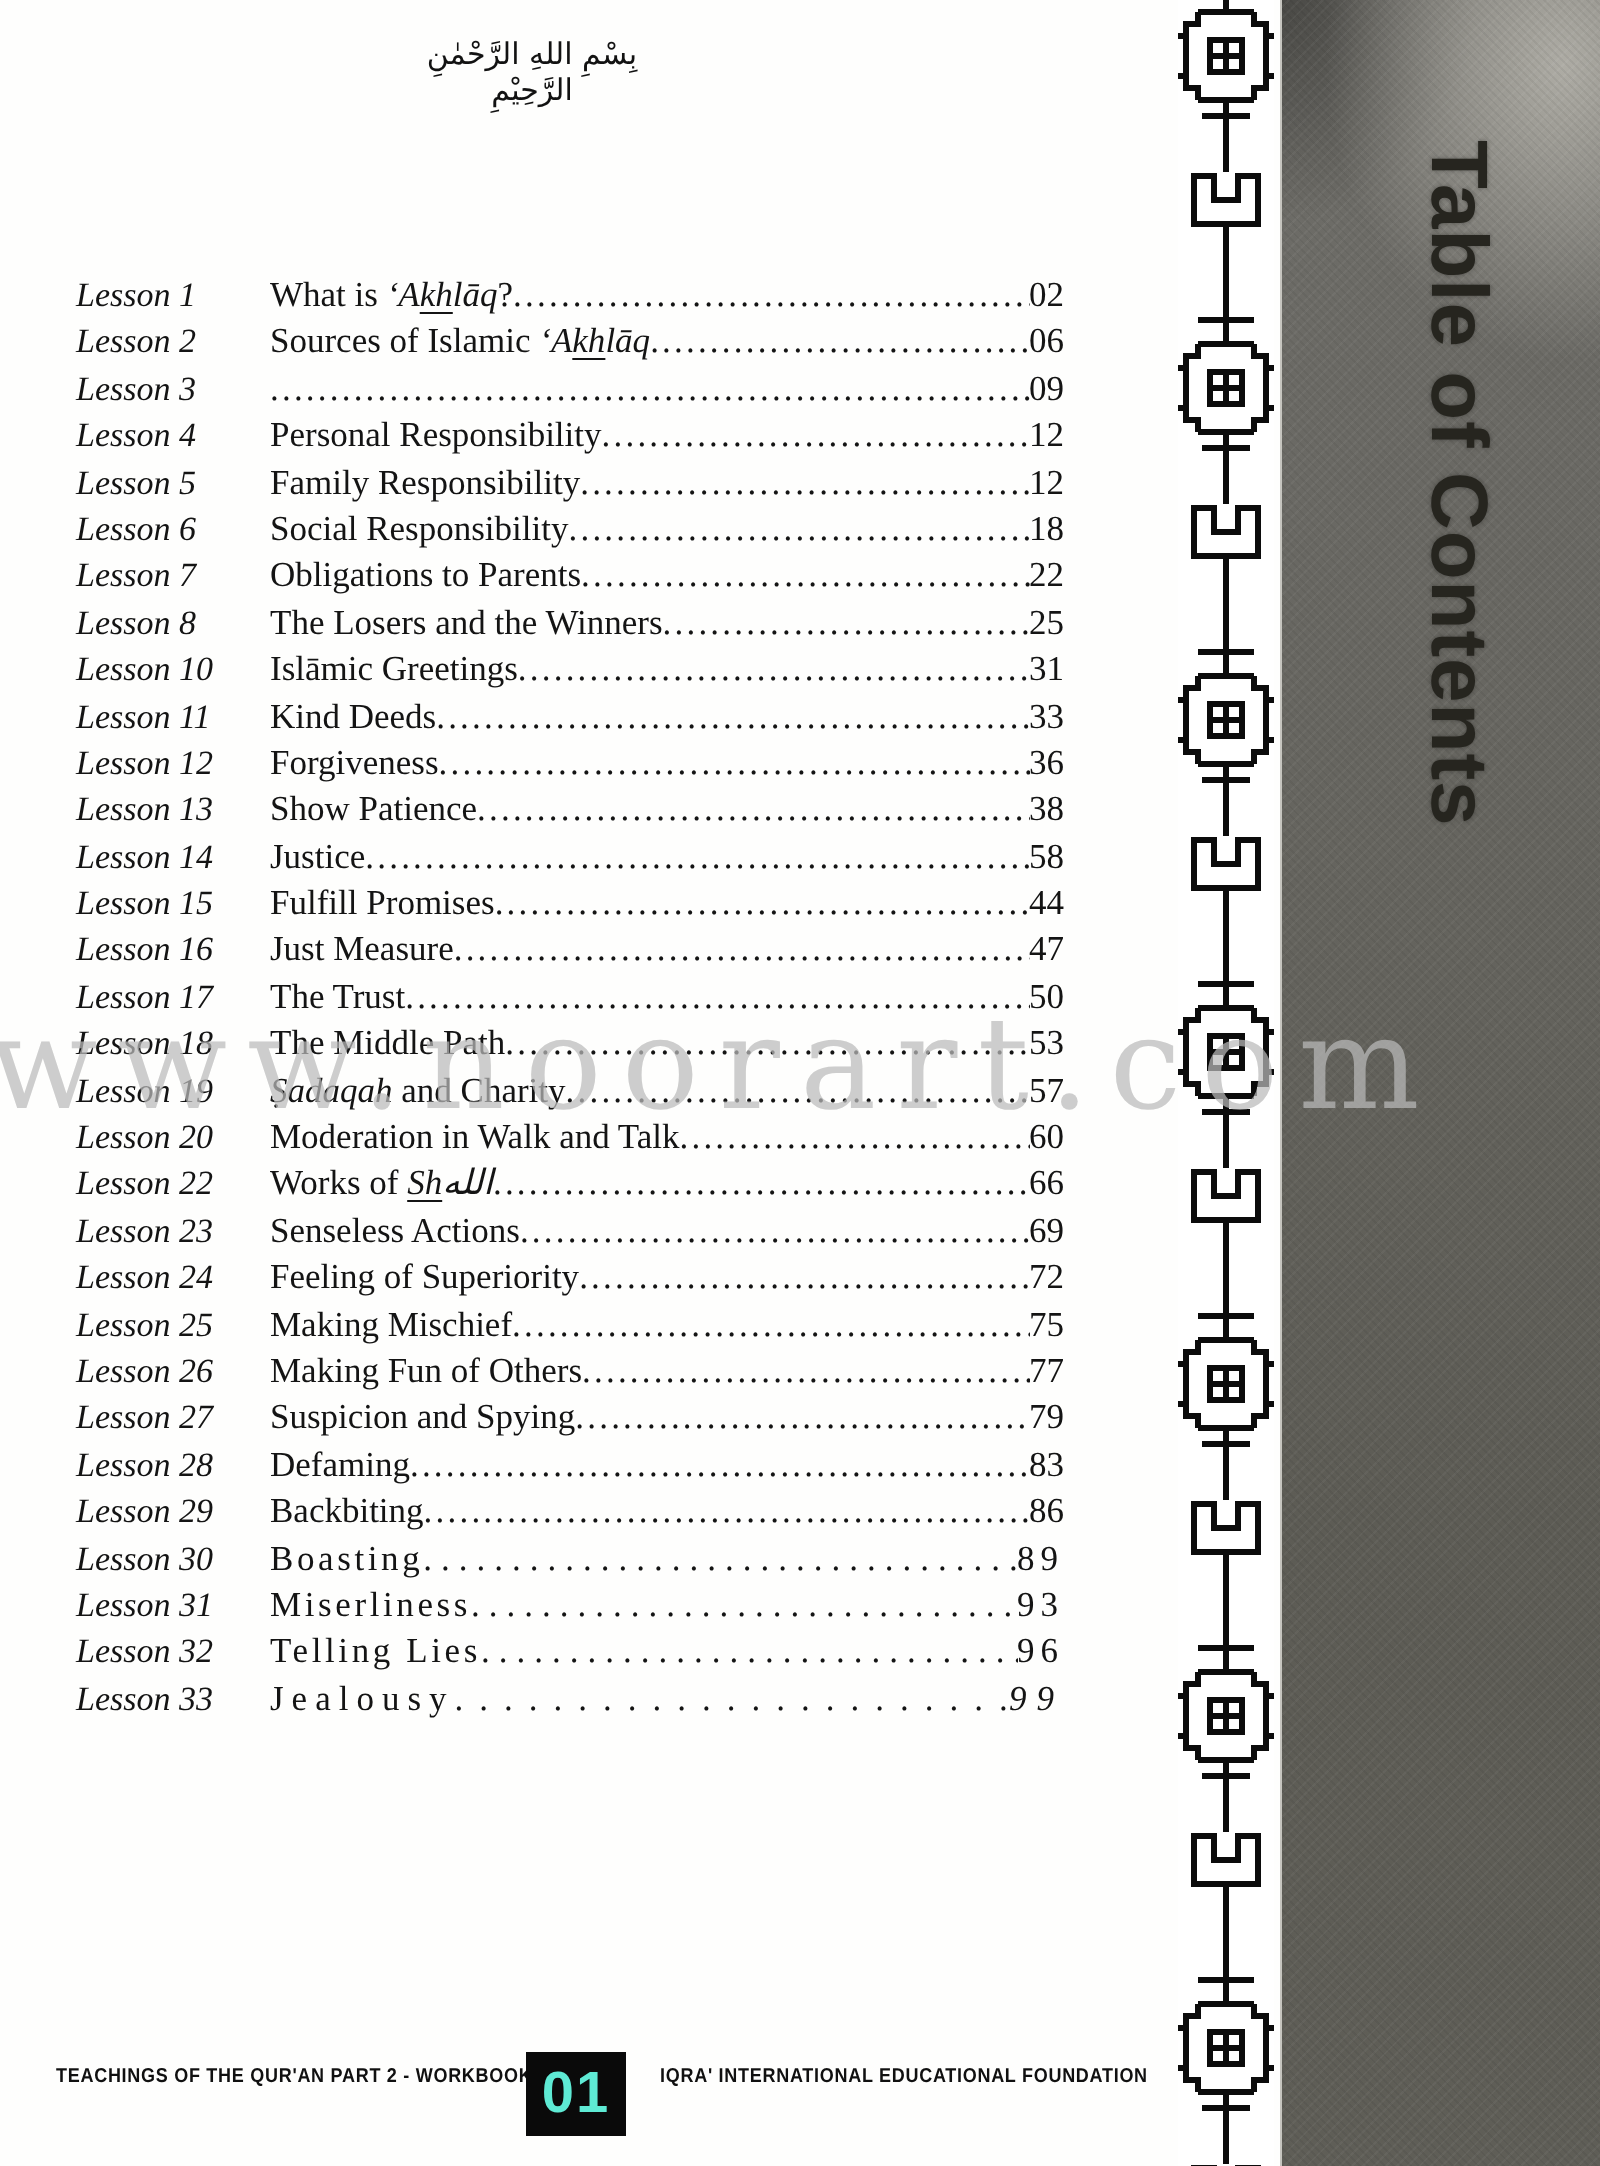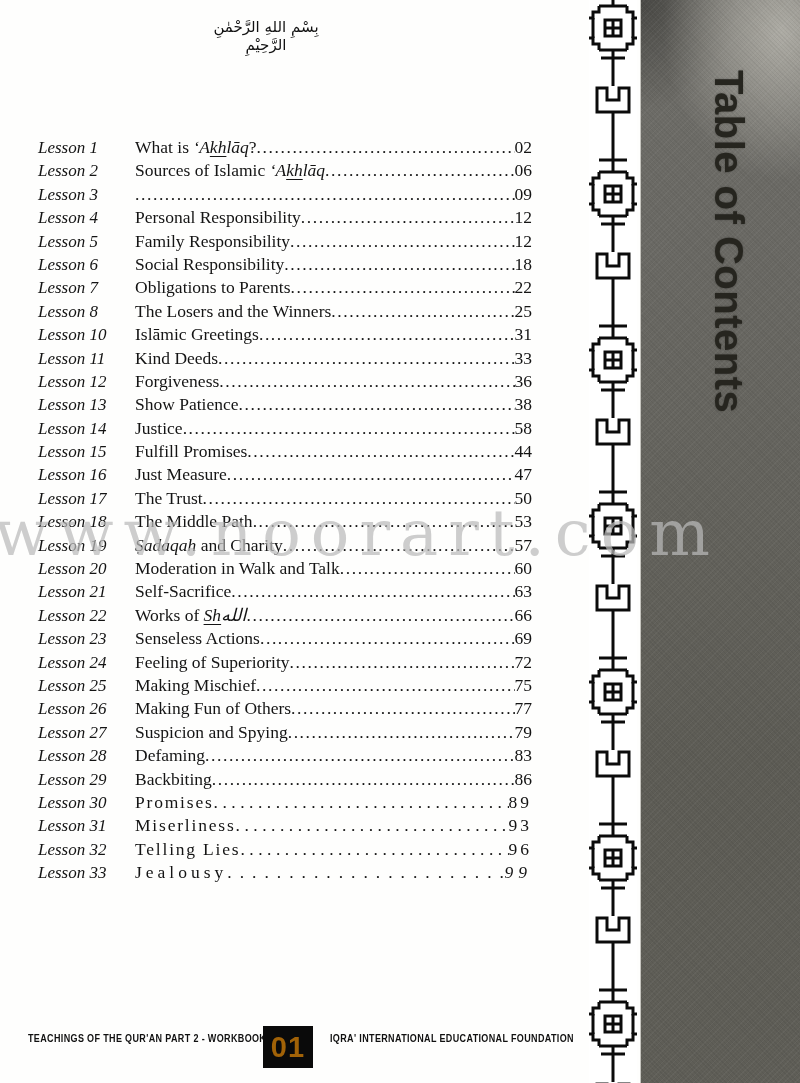--- a/index.html
+++ b/index.html
@@ -54,21 +54,21 @@
       color:rgba(186,186,186,.72);pointer-events:none;}
 
   
   .footer-left{position:absolute;left:28px;top:1033px;z-index:5;
       font-family:"Liberation Sans","DejaVu Sans",sans-serif;font-weight:bold;font-size:10px;
       letter-spacing:.4px;color:#101010;transform:scaleX(.9);transform-origin:0 50%;white-space:nowrap;}
   .footer-right{position:absolute;left:330px;top:1033px;z-index:5;
       font-family:"Liberation Sans","DejaVu Sans",sans-serif;font-weight:bold;font-size:10px;
       letter-spacing:.4px;color:#101010;transform:scaleX(.9);transform-origin:0 50%;white-space:nowrap;}
   .page-badge{position:absolute;left:263px;top:1026px;width:50px;height:42px;z-index:5;
-      background:#0a0a0a;color:#a16207;display:flex;align-items:center;justify-content:center;
+      background:#0a0a0a;color:#5eead4;display:flex;align-items:center;justify-content:center;
       font-family:"Liberation Sans","DejaVu Sans",sans-serif;font-weight:bold;font-size:29px;letter-spacing:1px;}
 </style>
 </head>
 <body>
 
 <div class="page">
 
   <div class="bismillah">بِسْمِ اللهِ الرَّحْمٰنِ الرَّحِيْمِ</div>
 
   <div class="toc">
@@ -179,26 +179,20 @@
         <span class="dots"></span>
         <span class="pagenum">57</span>
       </div>
       <div class="toc-row">
         <span class="lesson">Lesson 20</span>
         <span class="title"><span>Moderation in Walk and Talk</span></span>
         <span class="dots"></span>
         <span class="pagenum">60</span>
       </div>
       <div class="toc-row">
-        <span class="lesson">Lesson 21</span>
-        <span class="title"><span>Self-Sacrifice</span></span>
-        <span class="dots"></span>
-        <span class="pagenum">63</span>
-      </div>
-      <div class="toc-row">
         <span class="lesson">Lesson 22</span>
         <span class="title"><span>Works of </span><span class="it un">Sh</span><span class="it">الله</span></span>
         <span class="dots"></span>
         <span class="pagenum">66</span>
       </div>
       <div class="toc-row">
         <span class="lesson">Lesson 23</span>
         <span class="title"><span>Senseless Actions</span></span>
         <span class="dots"></span>
         <span class="pagenum">69</span>
@@ -234,21 +228,21 @@
         <span class="pagenum">83</span>
       </div>
       <div class="toc-row">
         <span class="lesson">Lesson 29</span>
         <span class="title"><span>Backbiting</span></span>
         <span class="dots"></span>
         <span class="pagenum">86</span>
       </div>
       <div class="toc-row sp1">
         <span class="lesson">Lesson 30</span>
-        <span class="title"><span>Promises</span></span>
+        <span class="title"><span>Boasting</span></span>
         <span class="dots"></span>
         <span class="pagenum">89</span>
       </div>
       <div class="toc-row sp1">
         <span class="lesson">Lesson 31</span>
         <span class="title"><span>Miserliness</span></span>
         <span class="dots"></span>
         <span class="pagenum">93</span>
       </div>
       <div class="toc-row sp1">

